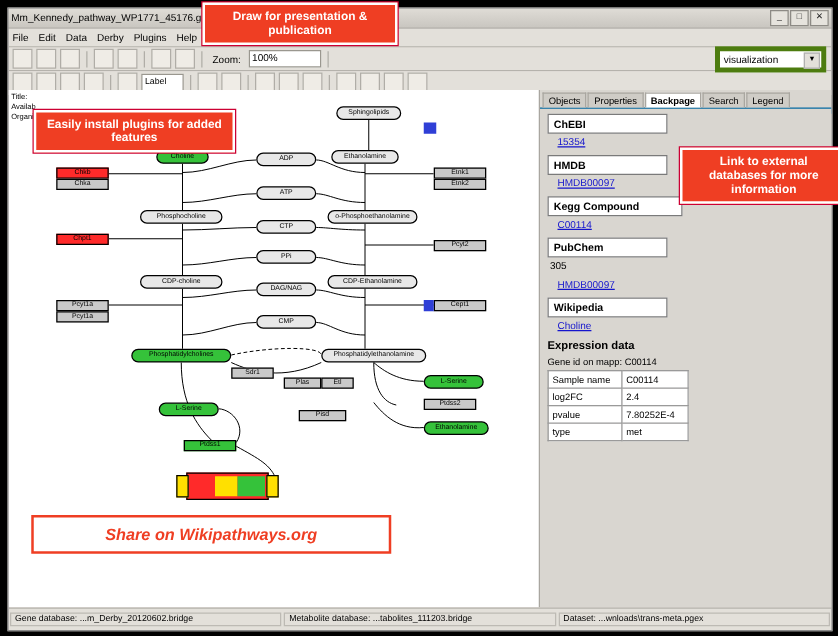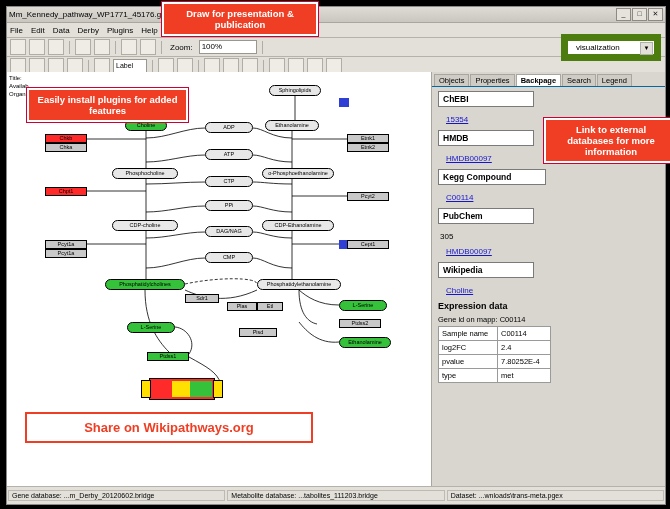--- a/index.html
+++ b/index.html
@@ -15,53 +15,53 @@
   
   .menubar{height:14px;background:#e3e0da;border-bottom:1px solid #b5b2ac;display:flex;align-items:center;padding-left:3px;}
   .menubar span{font-size:8px;margin-right:8px;color:#000;}
 
   
   .toolrow{height:18px;background:#e3e0da;border-bottom:1px solid #b5b2ac;display:flex;align-items:center;padding-left:3px;gap:3px;}
   .tbtn{width:14px;height:14px;border:1px solid #b0ada7;background:#efece6;display:inline-block;position:relative;}
   .zoomlbl{font-size:8px;margin:0 3px;}
   .zoombox{width:54px;height:12px;border:1px solid #9a978f;background:#fff;font-size:8px;padding-left:2px;line-height:12px;color:#000;}
   .sep{width:1px;height:13px;background:#b0ada7;margin:0 2px;}
-  .vizsel{margin-left:auto;width:78px;height:13px;border:7px solid #4d7c0f;background:#fff;font-size:8px;line-height:13px;padding-left:8px;position:relative;color:#000;margin-right:4px;}
+  .vizsel{margin-left:auto;width:78px;height:13px;border:4px solid #4d7c0f;background:#fff;font-size:8px;line-height:13px;padding-left:3px;position:relative;color:#000;margin-right:4px;}
   .vizsel .arr{position:absolute;right:1px;top:1px;width:11px;height:11px;background:#e3e0da;border:1px solid #b0b0b0;font-size:6px;text-align:center;line-height:10px;}
   .labelbox{width:30px;height:12px;border:1px solid #9a978f;background:#fff;font-size:7px;line-height:12px;padding-left:2px;color:#000;}
 
   
   .main{position:absolute;left:0;top:65px;right:0;bottom:18px;display:flex;}
   .canvaswrap{position:relative;width:424px;background:#fff;border-right:1px solid #a9a6a0;overflow:hidden;}
   .infoL{position:absolute;left:2px;top:2px;font-size:6px;color:#000;line-height:8px;}
 
   
   .rightpanel{flex:1;background:#d9d6d0;position:relative;}
   .tabs{display:flex;height:14px;border-bottom:5px solid #0369a1;padding-left:2px;align-items:flex-end;}
   .tab{font-size:7.5px;padding:1px 4px;border:1px solid #a9a6a0;border-bottom:none;background:#cfccc6;margin-right:1px;color:#000;}
   .tab.active{background:#fff;font-weight:bold;}
   .rp-body{position:absolute;left:0;top:15px;right:0;bottom:0;background:#d9d6d0;padding:4px 6px;overflow:hidden;}
-  .dbbox{border:1px solid #7a7a7a;background:#fff;font-size:8.5px;font-weight:bold;padding:2px 4px;width:86px;margin-bottom:8px;color:#000;}
+  .dbbox{border:1px solid #7a7a7a;background:#fff;font-size:8.5px;font-weight:bold;padding:2px 4px;width:86px;margin-bottom:2px;color:#000;}
   .dblink{font-size:8px;color:#1515cd;text-decoration:underline;margin:0 0 6px 8px;display:block;}
   .dbplain{font-size:8px;color:#000;margin:0 0 6px 2px;display:block;}
   .exprhdr{font-size:9px;font-weight:bold;margin:4px 0 4px 0;color:#000;}
   .geneid{font-size:7.5px;margin-bottom:2px;color:#000;}
   table.expr{border-collapse:collapse;font-size:7.5px;}
   table.expr td{border:1px solid #9a9a9a;background:#fff;padding:1px 3px;height:11px;color:#000;}
   table.expr td.k{width:52px;}
   table.expr td.v{width:46px;}
 
   
   .statusbar{position:absolute;left:0;right:0;bottom:0;height:17px;background:#e3e0da;border-top:1px solid #b5b2ac;display:flex;align-items:center;}
   .statusbar .sb{font-size:7px;border:1px solid #bdbab4;margin:1px;padding:1px 3px;color:#000;white-space:nowrap;}
 
   
   .anno{position:absolute;background:#ef3e23;color:#fff;font-weight:bold;border:2px solid #fff;box-shadow:0 0 0 1px #c03;text-align:center;z-index:30;}
   .anno.t{font-size:9.5px;line-height:11px;padding:4px 6px;}
-  .annoSh{position:absolute;background:#fff;border:2px solid #ef3e23;color:#ef3e23;font-weight:bold;z-index:30;font-size:13px;padding:6px 8px;text-align:center;}
+  .annoSh{position:absolute;background:#fff;border:2px solid #ef3e23;color:#ef3e23;font-weight:bold;font-style:italic;z-index:30;font-size:13px;padding:6px 8px;text-align:center;}
 
   
   .node{position:absolute;border:1px solid #000;font-size:5.5px;text-align:center;color:#000;box-sizing:border-box;line-height:1.05;display:flex;align-items:center;justify-content:center;}
   .metab{background:#e8e8e8;border-radius:7px;}
   .gene{background:#c9c9c9;}
   .green{background:#35c23a;}
   .red{background:#ff2a2a;}
   .greenr{background:#35c23a;border-radius:7px;}
   .bluebar{position:absolute;background:#2f3fd6;}
   svg.pw{position:absolute;left:0;top:0;}

